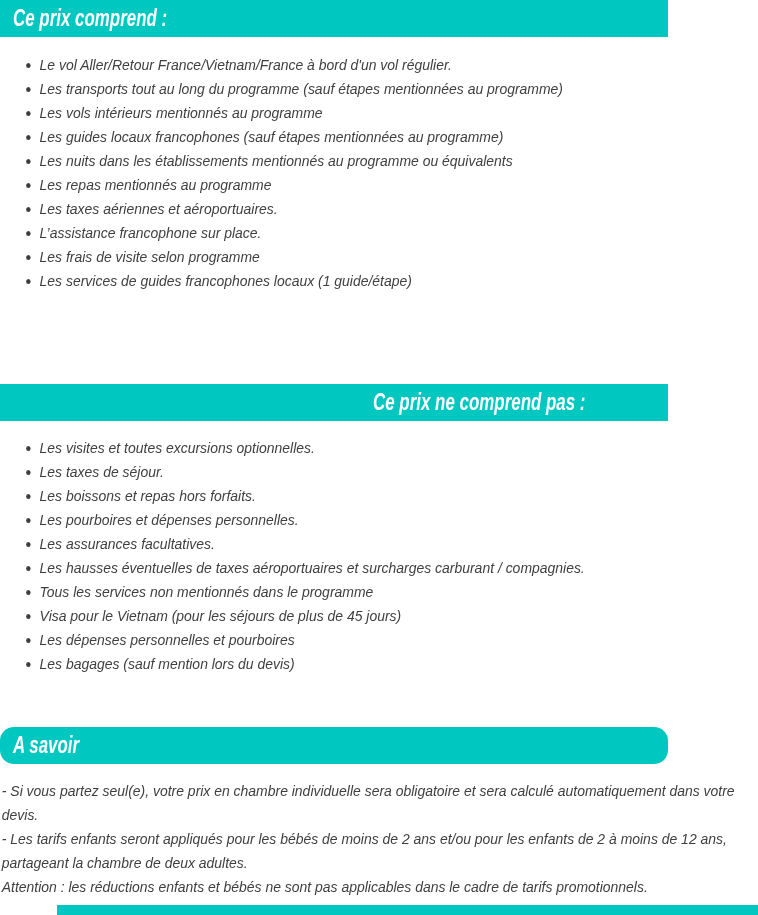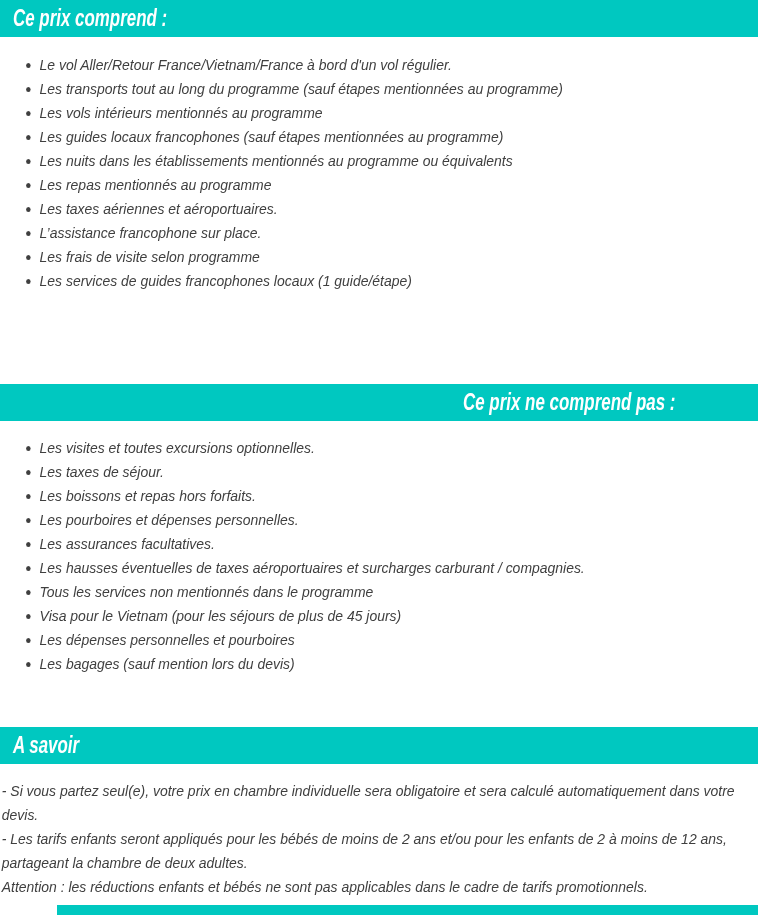--- a/index.html
+++ b/index.html
@@ -8,35 +8,35 @@
     --header-text:#ffffff;
     --bg:#ffffff;
   }
   html,body{margin:0;padding:0;}
   body{
     width:758px;height:915px;position:relative;overflow:hidden;
     background:var(--bg);
     font-family:"Liberation Sans", sans-serif;
   }
   .bar{
-    position:absolute;left:0;width:758px;height:37px;
+    position:absolute;left:0;width:668px;height:37px;
     background:var(--accent);
     display:flex;align-items:center;
     padding-left:13px;box-sizing:border-box;
   }
   .bar-title{
     margin:0;color:var(--header-text);
     font-weight:700;font-style:italic;font-size:23.5px;
     white-space:nowrap;
     transform:scaleX(0.72);transform-origin:0 50%;
     letter-spacing:0;
   }
   #bar-included{top:0;}
   #bar-excluded{top:384px;justify-content:flex-end;}
-  #bar-notes{top:727px;}
+  #bar-notes{top:727px;border-radius:14px;}
 
   .list{
     position:absolute;left:0;
     width:842px;
     transform:scaleX(0.90);transform-origin:0 0;
   }
   #list-included{top:53px;}
   #list-excluded{top:436px;}
   .list ul{list-style:none;margin:0;padding:0 0 0 44px;}
   .list li{

